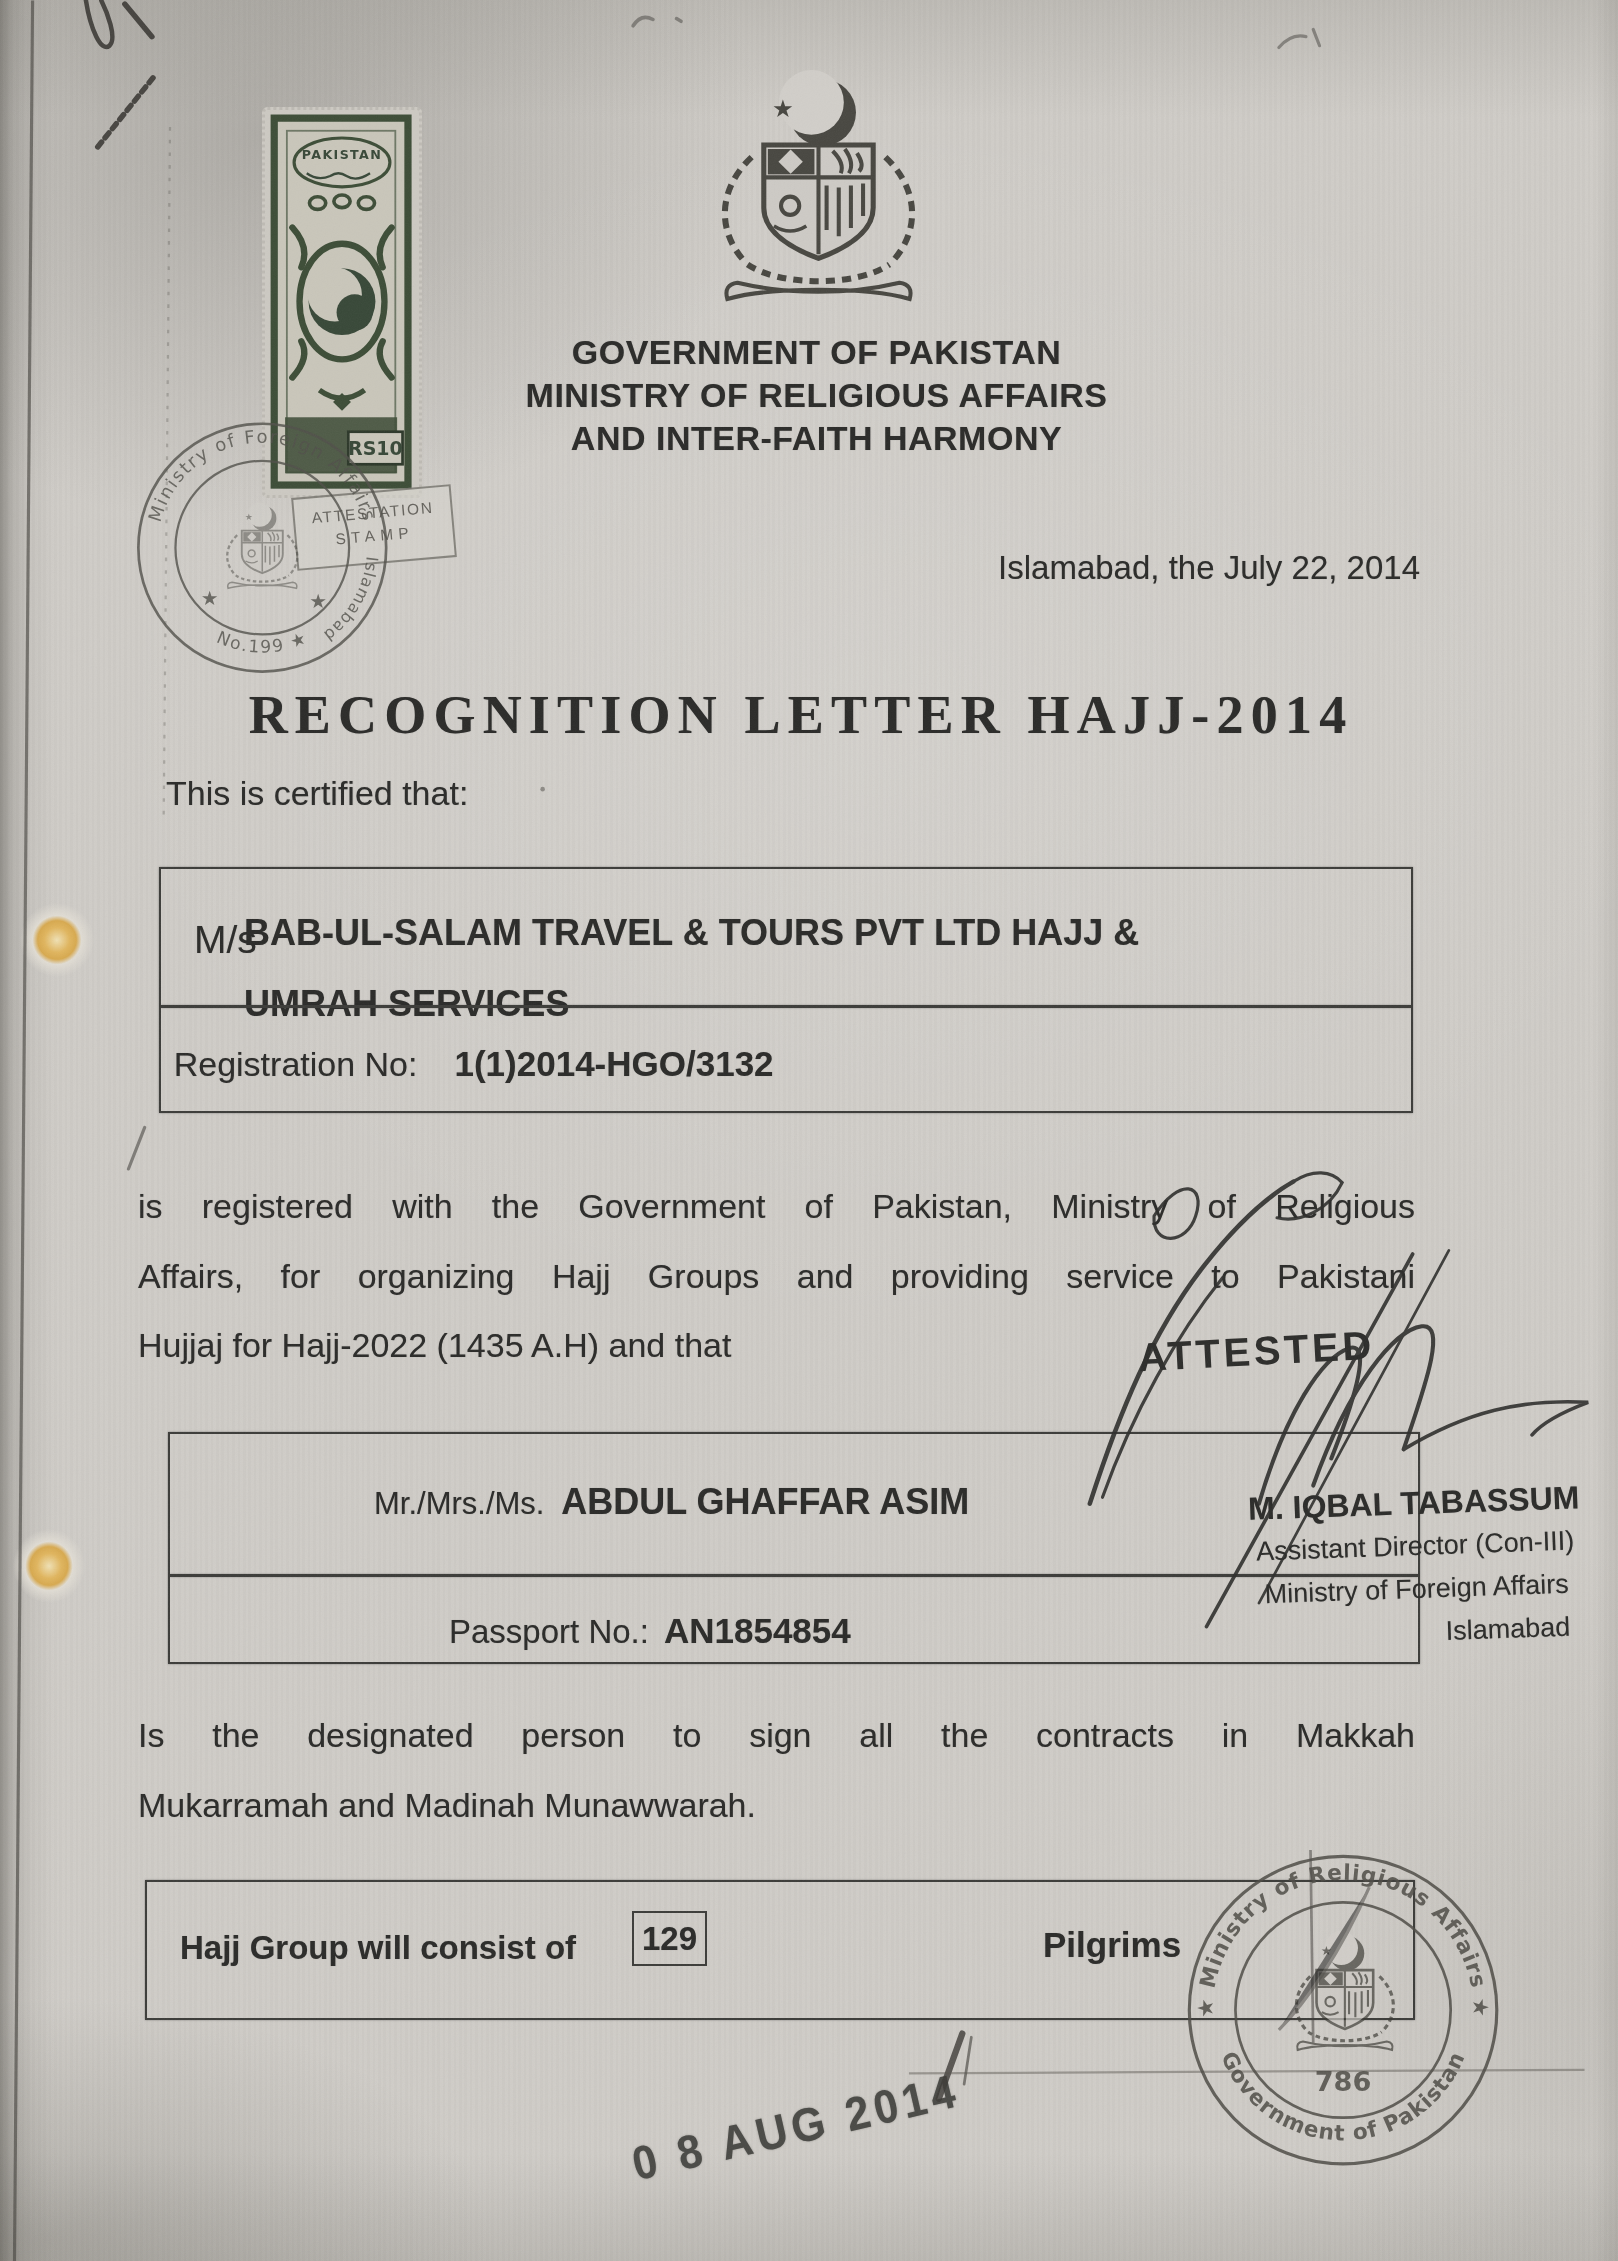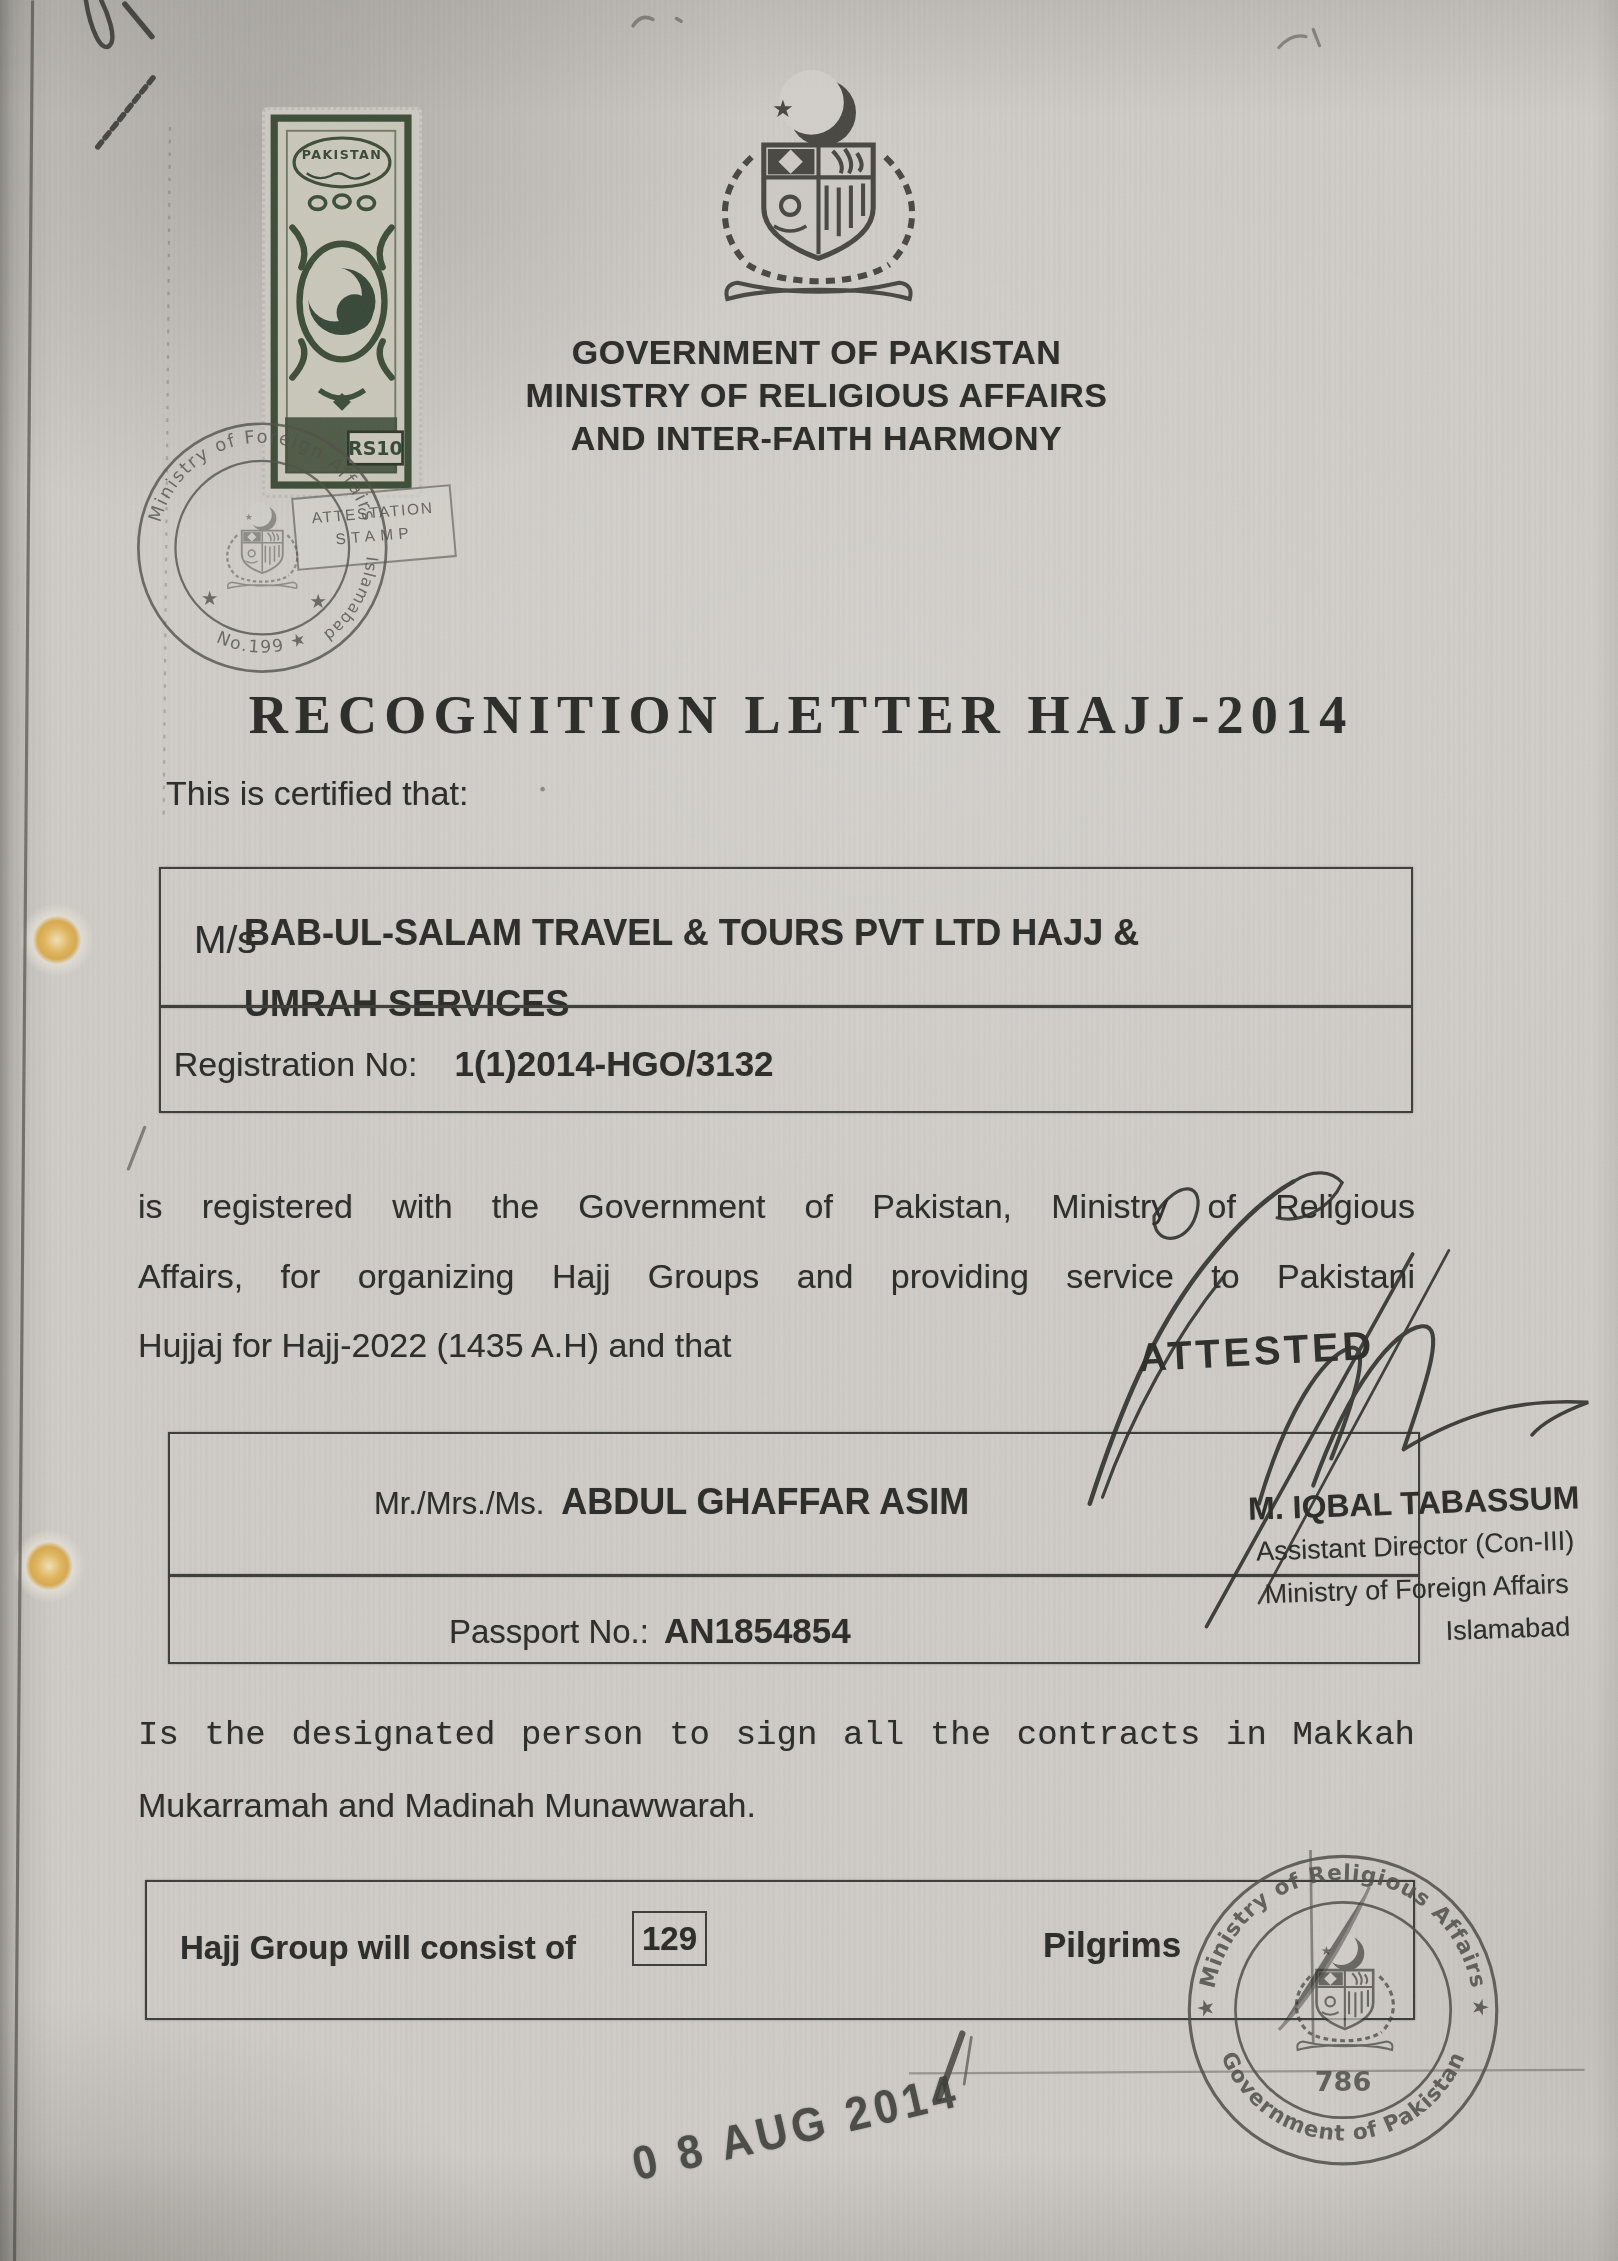--- a/index.html
+++ b/index.html
@@ -74,20 +74,21 @@
     <div style="font-size:15.4px;letter-spacing:1.8px;margin-top:11px;">ATTESTATION</div>
     <div style="font-size:15.4px;letter-spacing:5.4px;margin-top:5.4px;">STAMP</div>
   </div>
 
   <div class="abs txt hdr" style="left:500px;top:331px;width:633px;">
     <div>GOVERNMENT OF PAKISTAN</div>
     <div>MINISTRY OF RELIGIOUS AFFAIRS</div>
     <div>AND INTER-FAITH HARMONY</div>
   </div>
 
+  <div class="abs txt" style="left:814px;top:549px;width:606px;text-align:right;font-size:33px;">Islamabad, the July 22, 2014</div>
 
   <div class="abs txt title" style="left:154px;top:684px;width:1294px;">RECOGNITION LETTER HAJJ-2014</div>
 
   <div class="abs txt body38" style="left:166px;top:774px;">This is certified that:</div>
 
   <div class="abs docbox" style="left:159px;top:867px;width:1250px;height:242px;">
     <div class="abs txt" style="left:33px;top:49px;font-size:39px;">M/s</div>
     <div class="abs txt bold" style="left:83px;top:43px;font-size:36px;">BAB-UL-SALAM TRAVEL &amp; TOURS PVT LTD HAJJ &amp;</div>
     <div class="abs txt bold" style="left:83px;top:90px;font-size:36px;margin-top:24px;">UMRAH SERVICES</div>
     <div class="abs divline" style="left:0;right:0;top:136px;"></div>
@@ -115,21 +116,21 @@
     </div>
   </div>
 
   <div class="abs txt officer" style="left:1217px;top:1482px;width:398px;">
     <div class="bold" style="font-size:32px;">M. IQBAL TABASSUM</div>
     <div>Assistant Director (Con-III)</div>
     <div>Ministry of Foreign Affairs</div>
     <div style="text-align:right;padding-right:47px;">Islamabad</div>
   </div>
 
-  <div class="abs txt body38 just" style="left:138px;top:1716px;width:1277px;font-family:Liberation Mono, monospace;">Is the designated person to sign all the contracts in Makkah</div>
+  <div class="abs txt body38 just" style="left:138px;top:1716px;width:1277px;">Is the designated person to sign all the contracts in Makkah</div>
   <div class="abs txt body38" style="left:138px;top:1786px;width:1277px;">Mukarramah and Madinah Munawwarah.</div>
 
   <div class="abs docbox" style="left:145px;top:1880px;width:1266px;height:136px;">
     <div class="abs txt bold" style="left:33px;top:47px;font-size:33px;">Hajj Group will consist of</div>
     <div class="abs" style="left:485px;top:29px;width:71px;height:51px;border:2.7px solid #3c3c39;text-align:center;line-height:51px;">
       <span class="txt bold" style="font-size:33px;">129</span>
     </div>
     <div class="abs txt bold" style="left:896px;top:43px;font-size:35px;">Pilgrims</div>
   </div>
 

